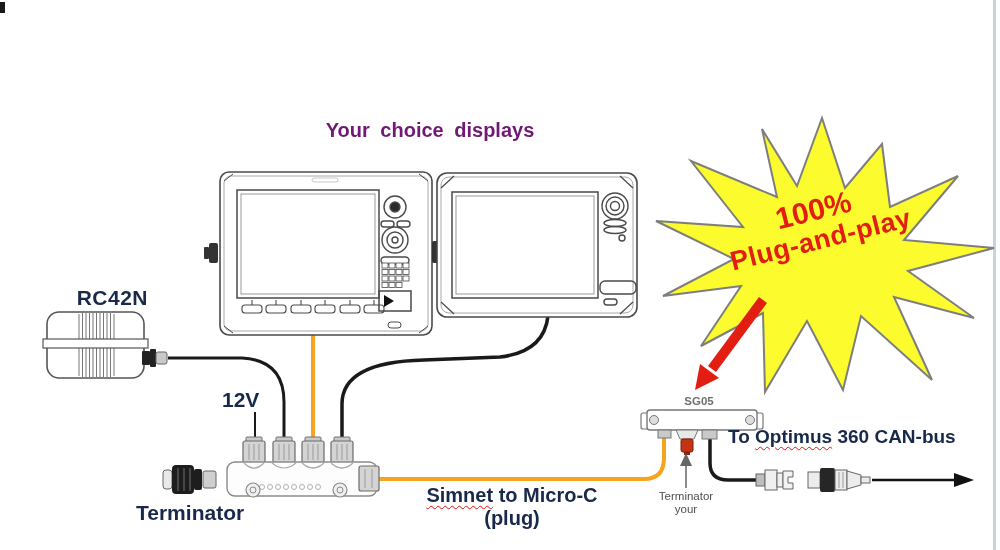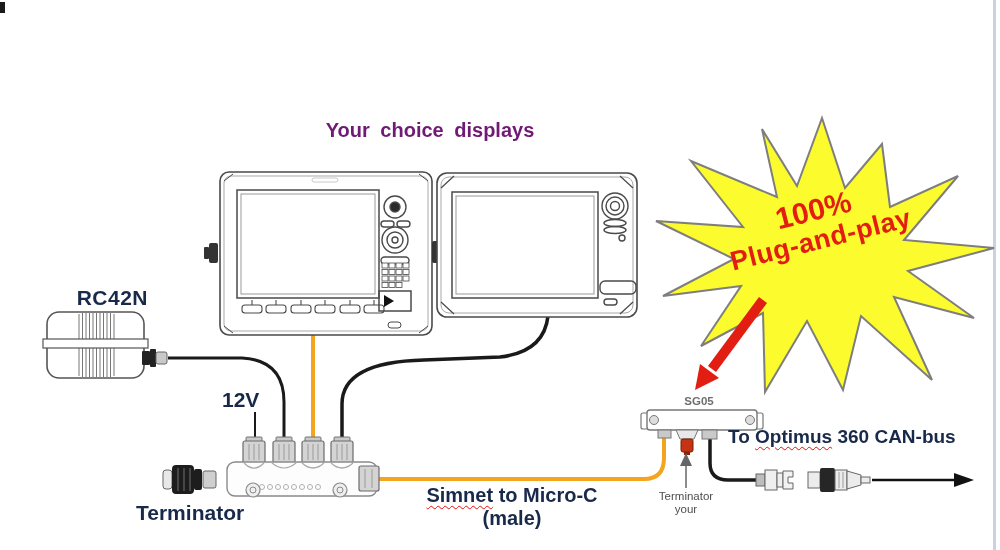--- a/index.html
+++ b/index.html
@@ -241,21 +241,21 @@
   <div class="txt displays-label">Your choice displays</div>
 
   <div class="txt rc42n-label">RC42N</div>
 
   <div class="txt twelvev-label">12V</div>
 
   <div class="txt terminator-label">Terminator</div>
 
   <div class="txt simnet-label">
     <div><span class="wavy">Simnet</span><span> to Micro-C</span></div>
-    <div>(male)</div>
+    <div>(plug)</div>
   </div>
 
   <div class="txt optimus-label"><span>To </span><span class="wavy">Optimus</span><span> 360 CAN-bus</span></div>
 
   <div class="txt sg05-label">SG05</div>
 
   <div class="txt termplug-label">
     <div>Terminator</div>
     <div>your</div>
   </div>

